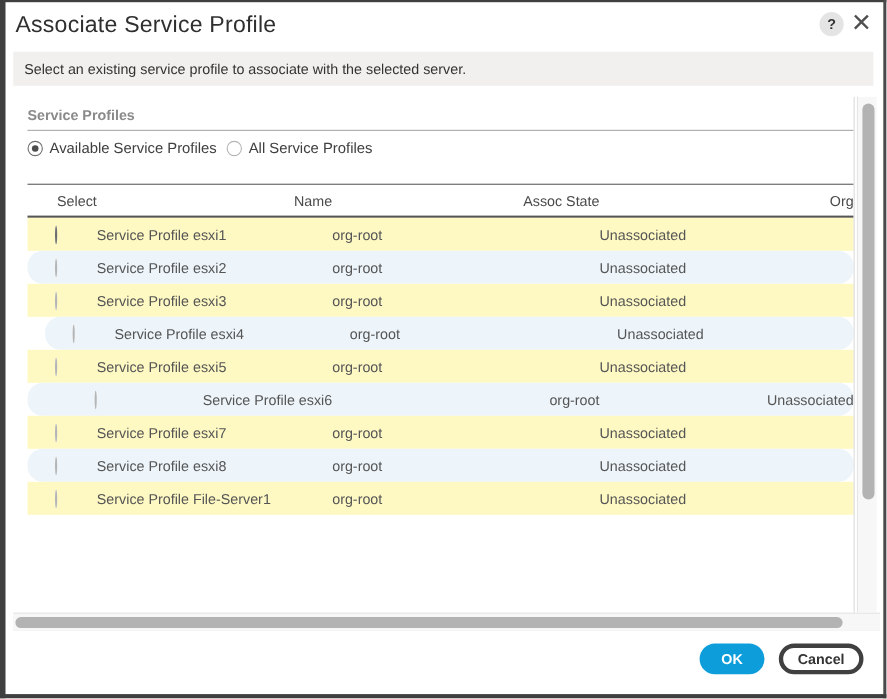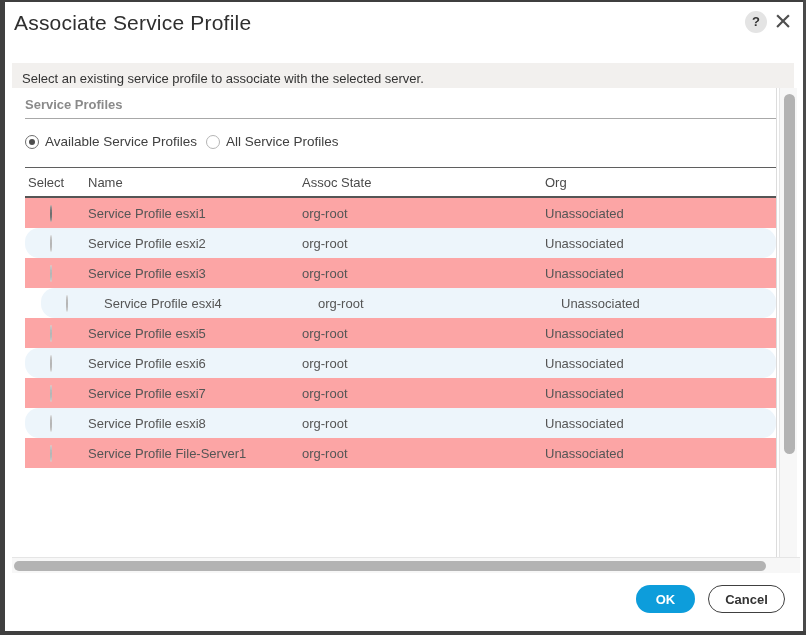--- a/index.html
+++ b/index.html
@@ -26,38 +26,38 @@
     text-align:center;line-height:22px;cursor:pointer;
   }
   .close-btn{
     position:absolute;left:770px;top:1px;width:26px;height:40px;
     font-size:30px;font-weight:200;color:#4f4f4f;text-align:center;line-height:40px;
     cursor:pointer;
   }
 
   
   .banner{
-    position:absolute;left:12px;top:63px;width:782px;height:31px;
+    position:absolute;left:12px;top:47px;width:782px;height:31px;
     background:#f2f0ee;
   }
   .banner span{
     display:block;padding-left:10px;line-height:31px;font-size:13px;color:#333;
   }
 
   
   .groupbox{
     position:absolute;left:12px;top:88px;width:788px;height:485px;
     background:#ffffff;border-bottom:1px solid #d8d8d8;box-sizing:border-box;
   }
   .section-title{
     position:absolute;left:13px;top:9px;font-size:13px;font-weight:700;color:#8a8a8a;
   }
   .rule1{position:absolute;left:13px;top:30px;width:751px;height:1px;background:#a8a8a8;}
   .filters{
-    position:absolute;left:13px;top:39px;height:22px;display:flex;align-items:flex-end;gap:9px;
+    position:absolute;left:13px;top:39px;height:22px;display:flex;align-items:flex-start;gap:9px;
   }
   .filter{display:flex;align-items:center;gap:6px;cursor:pointer;}
   .filter .flabel{font-size:13.5px;color:#404040;}
   .rule2{position:absolute;left:13px;top:79px;width:751px;height:1px;background:#5f5f5f;}
 
   
   .radio{
     width:14px;height:14px;border:1px solid #b5b5b5;border-radius:50%;
     background:#fff;position:relative;box-sizing:border-box;flex:0 0 auto;cursor:pointer;
   }
@@ -66,23 +66,23 @@
     content:"";position:absolute;left:3px;top:3px;right:3px;bottom:3px;
     border-radius:50%;background:#4d4d4d;
   }
 
   
   .tbl{position:absolute;left:13px;top:80px;width:751px;}
   .tr{
     display:grid;grid-template-columns:63px 214px 243px 1fr;
     align-items:center;height:30px;font-size:13px;color:#555;
   }
-  .tr.head{color:#4a4a4a;border-bottom:2px solid #555;box-sizing:border-box;}
+  .tr.head{color:#4a4a4a;border-bottom:2px solid #555;box-sizing:border-box;text-align:right;}
   .tr.head .c1{padding-left:3px;}
-  .tr.row{background:#fca5a5;}
+  .tr.row{background:#fef9c3;}
   .tr.row.alt{background:#edf5fb;border-radius:14px;}
   .tr.row .radio{margin-left:25px;}
   .panel-edge{position:absolute;left:764px;top:0;width:1px;height:469px;background:#dcdcdc;}
 
   
   .vtrack{
     position:absolute;left:767px;top:0;width:18px;height:469px;
     background:#f7f7f7;border-left:1px solid #e5e5e5;box-sizing:border-box;
   }
   .vthumb{
@@ -99,21 +99,21 @@
   }
 
   
   .footer{position:absolute;left:20px;top:574px;width:788px;height:57px;background:#fff;}
   .btn{
     position:absolute;top:11px;height:28px;border-radius:14px;
     font-family:"Liberation Sans",sans-serif;font-size:13px;font-weight:700;
     display:flex;align-items:center;justify-content:center;cursor:pointer;box-sizing:border-box;
   }
   .btn.ok{left:616px;width:59px;background:#0d9ddb;color:#ffffff;border:none;}
-  .btn.cancel{left:688px;width:77px;background:#ffffff;color:#333;border:1px solid #404040;}
+  .btn.cancel{left:688px;width:77px;background:#ffffff;color:#333;border:4px solid #404040;}
 </style>
 </head>
 <body>
 
 <div class="edge left"></div>
 <div class="edge top"></div>
 <div class="edge right"></div>
 <div class="edge bottom"></div>
 
 <div class="title">Associate Service Profile</div>
@@ -181,21 +181,21 @@
     <div>Unassociated</div>
   </div>
         <div class="tr row">
     <div>
       <span class="radio"></span>
     </div>
     <div>Service Profile esxi5</div>
     <div>org-root</div>
     <div>Unassociated</div>
   </div>
-        <div class="tr row alt" style="background: rgb(237, 245, 251);">
+        <div class="tr row alt" style="background: rgb(237, 245, 251); text-align: right;">
     <div>
       <span class="radio"></span>
     </div>
     <div>Service Profile esxi6</div>
     <div>org-root</div>
     <div>Unassociated</div>
   </div>
         <div class="tr row">
     <div>
       <span class="radio"></span>

